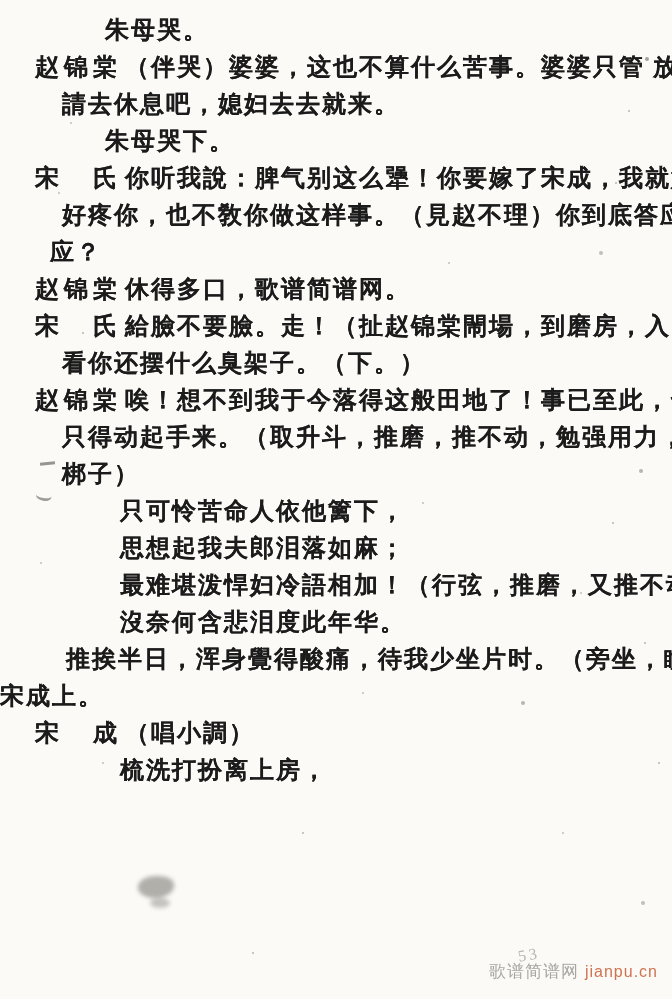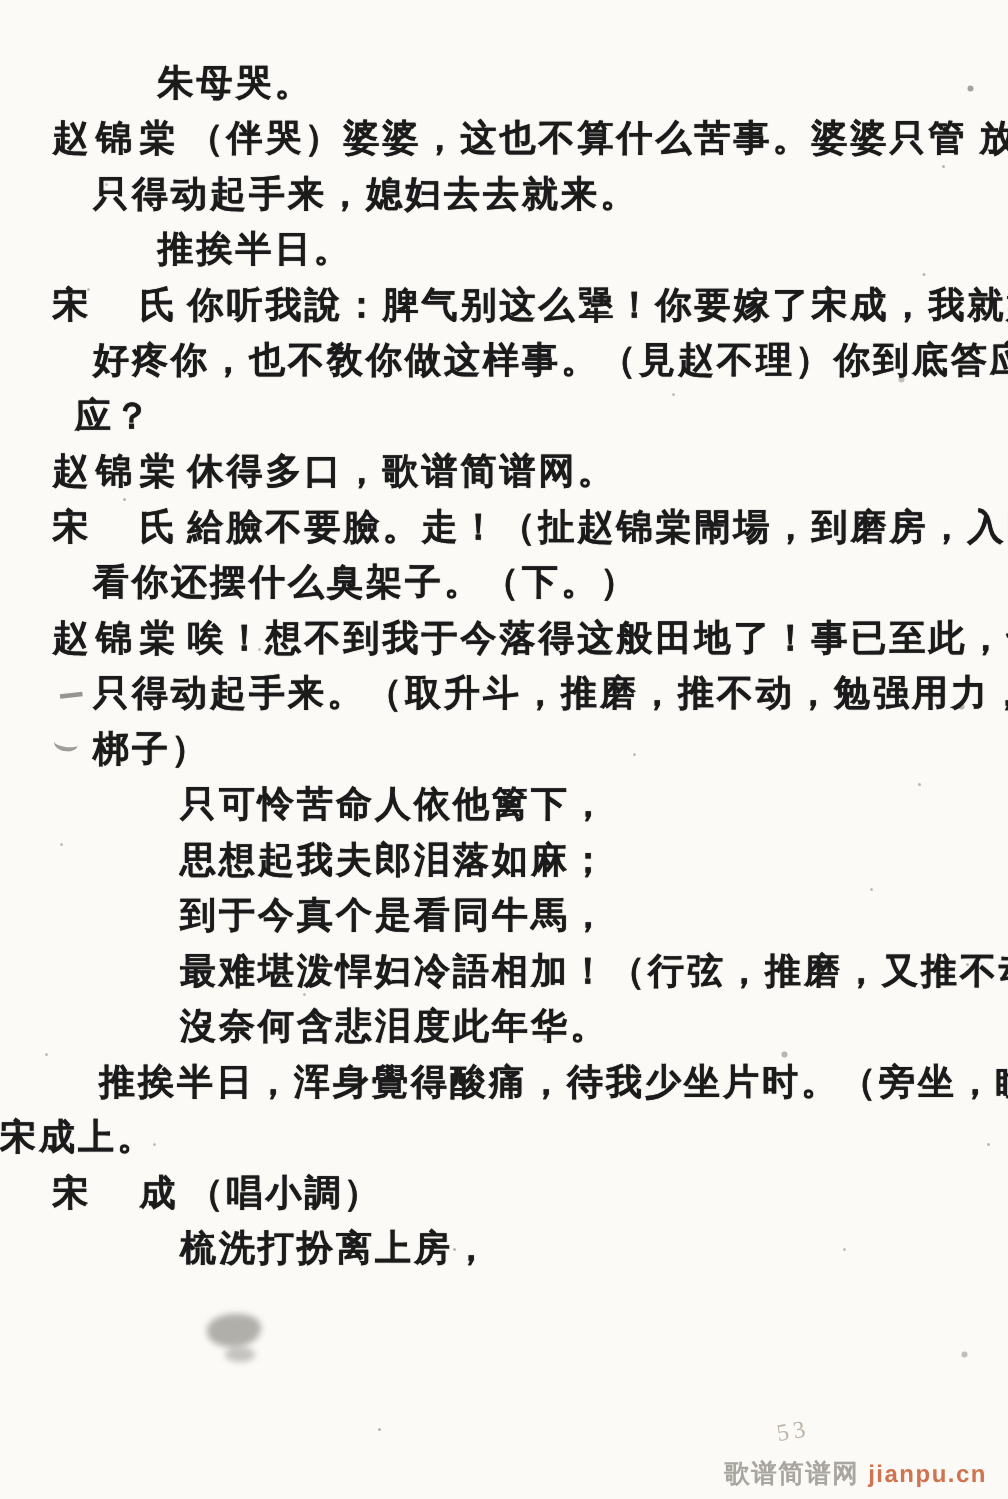--- a/index.html
+++ b/index.html
@@ -4,21 +4,21 @@
 <style>
   html,body{margin:0;padding:0;}
   body{
     width:672px;height:999px;
     background:#fbfaf6;
     font-family:"Liberation Serif","DejaVu Serif",serif;
     color:#1b1b1b;
     position:relative;overflow:hidden;
   }
   .page{position:absolute;inset:0;}
-  .content{padding-top:38px;position:relative;}
+  .content{padding-top:12px;position:relative;}
   .line{
     height:37px;line-height:37px;
     font-size:24px;font-weight:700;
     letter-spacing:2px;white-space:nowrap;
     text-shadow:0 0 0.6px rgba(25,25,25,0.85);
   }
   .dialogue{margin-left:35px;}
   .speaker{display:inline-block;width:90px;letter-spacing:5px;vertical-align:top;}
   .ind-stage{margin-left:105px;}
   .ind-stage2{}
@@ -29,22 +29,22 @@
   .ind-prose{margin-left:66px;}
   
   .pagenum{
     position:absolute;left:518px;top:946px;
     font-size:16px;font-weight:400;
     color:rgba(135,122,108,0.55);
     transform:rotate(-10deg);
     letter-spacing:3px;
   }
   .watermark{
-    position:absolute;right:14px;bottom:5px;
-    font-size:17px;font-weight:700;letter-spacing:1px;
+    position:absolute;right:14px;bottom:16px;
+    font-size:17px;font-weight:400;letter-spacing:1px;
     white-space:nowrap;
   }
   .wm-name{color:#a9a6a0;}
   .wm-url{color:#cf7450;margin-left:6px;font-family:"Liberation Sans","DejaVu Sans",sans-serif;font-size:16px;}
   
   .noise{
     position:absolute;left:0;top:0;width:2px;height:2px;border-radius:50%;
     background:transparent;
     box-shadow:
       646px 58px 0 1px rgba(60,55,50,0.45),
@@ -103,23 +103,23 @@
   <div class="blot-b"></div>
   <div class="pencil-dash"></div>
   <div class="pencil-tick"></div>
 
   <div class="content">
 
     <div class="line ind-stage">朱母哭。</div>
 
     <div class="line dialogue"><span class="speaker">赵锦棠</span><span>（伴哭）婆婆，这也不算什么苦事。婆婆只管 放心，</span></div>
 
-    <div class="line ind-cont">只得动起手来，媳妇去去就来。</div>
+    <div class="line ind-cont">請去休息吧，媳妇去去就来。</div>
 
-    <div class="line ind-stage">推挨半日。</div>
+    <div class="line ind-stage">朱母哭下。</div>
 
     <div class="line dialogue"><span class="speaker">宋　氏</span><span>你听我說：脾气别这么犟！你要嫁了宋成，我就好</span></div>
 
     <div class="line ind-cont">好疼你，也不敎你做这样事。（見赵不理）你到底答应不答</div>
 
     <div class="line ind-cont-b">应？</div>
 
     <div class="line dialogue"><span class="speaker">赵锦棠</span><span>休得多口，歌谱简谱网。</span></div>
 
     <div class="line dialogue"><span class="speaker">宋　氏</span><span>給臉不要臉。走！（扯赵锦棠閙場，到磨房，入門，冷笑）</span></div>
@@ -127,21 +127,20 @@
     <div class="line ind-cont">看你还摆什么臭架子。（下。）</div>
 
     <div class="line dialogue"><span class="speaker">赵锦棠</span><span>唉！想不到我于今落得这般田地了！事已至此，也</span></div>
 
     <div class="line ind-cont">只得动起手来。（取升斗，推磨，推不动，勉强用力，哭。唱南</div>
 
     <div class="line ind-cont">梆子）</div>
 
     <div class="line ind-verse">只可怜苦命人依他篱下，</div>
     <div class="line ind-verse">思想起我夫郎泪落如麻；</div>
-    <div class="line ind-verse">到于今真个是看同牛馬，</div>
     <div class="line ind-verse">最难堪泼悍妇冷語相加！（行弦，推磨，又推不动，</div>
     <div class="line ind-verse">沒奈何含悲泪度此年华。</div>
 
     <div class="line ind-prose">推挨半日，浑身覺得酸痛，待我少坐片时。（旁坐，瞌睡。）</div>
 
     <div class="line ind-stage2">宋成上。</div>
 
     <div class="line dialogue"><span class="speaker">宋　成</span><span>（唱小調）</span></div>
 
     <div class="line ind-verse">梳洗打扮离上房，</div>

